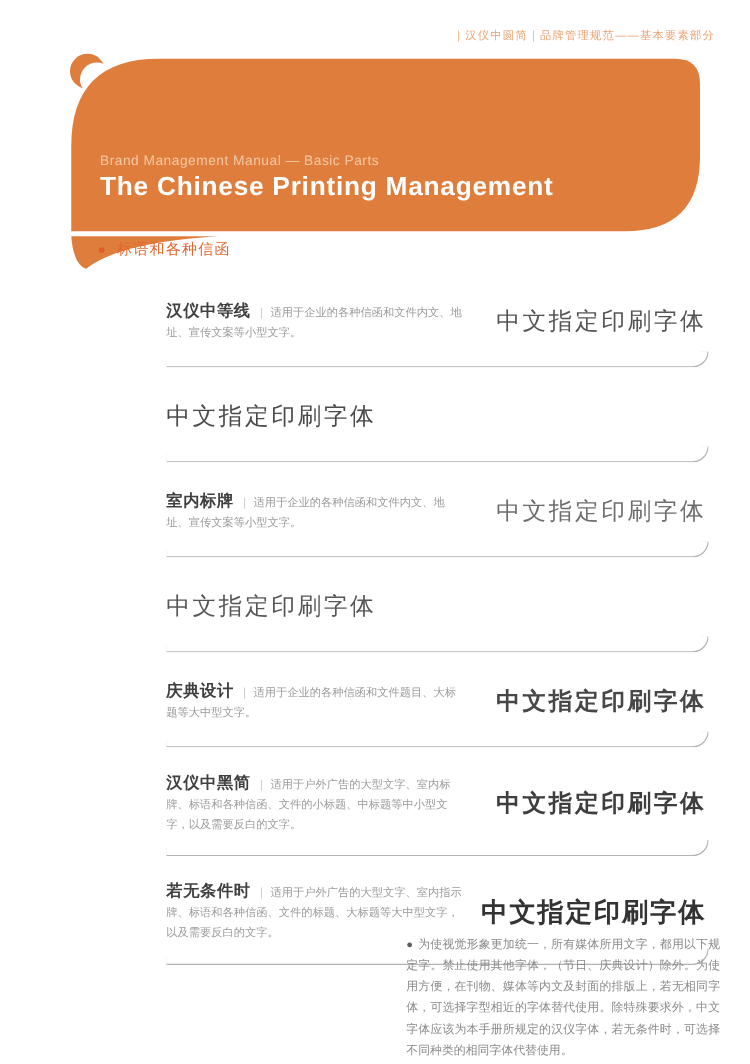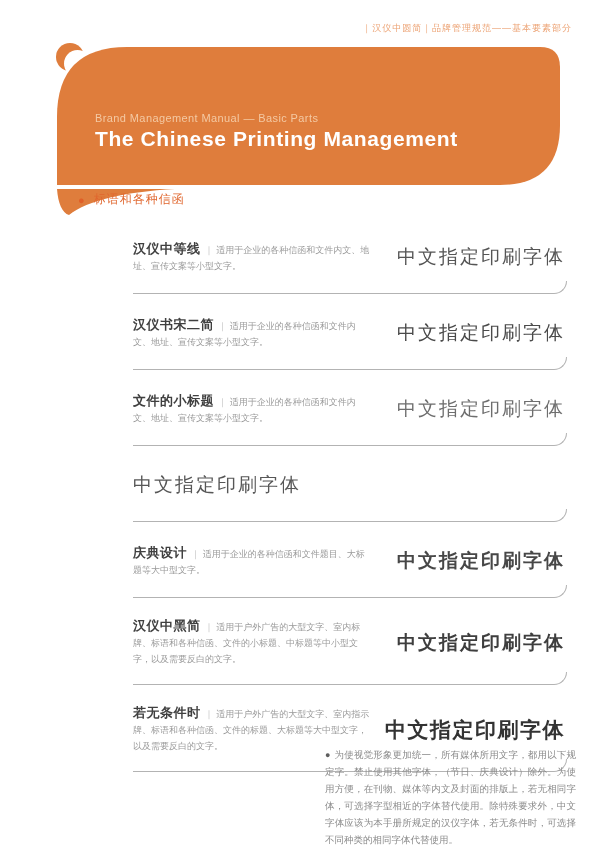--- a/index.html
+++ b/index.html
@@ -17,23 +17,22 @@
     top: 22px; right: 28px;
     font-size: 9px;
     letter-spacing: 1px;
     color: #ECA273;
     white-space: nowrap;
   }
 
   
   .banner-svg { position: absolute; left: 53px; top: 40px; width: 515px; height: 182px; }
   .banner-text {
-    position: absolute; left: 80px; top: 112px; width: 420px;
+    position: absolute; left: 80px; top: 123px; width: 420px;
     color: #fff;
-    margin-left: 15px;
   }
   .banner-subtitle {
     display: block;
     font-size: 11px;
     color: #F4C9A3;
     letter-spacing: 0.4px;
     margin-bottom: 3px;
   }
   .banner-title {
     display: block;
@@ -130,32 +129,29 @@
       <div class="font-info">
         <span class="font-name">汉仪中等线</span><span class="font-sep">｜</span><span class="font-desc">适用于企业的各种信函和文件内文、地址、宣传文案等小型文字。</span>
       </div>
       <div class="font-sample style-zhongdengxian">中文指定印刷字体</div>
     </div>
     <div class="row-divider"></div>
   </div>
 
   <div class="font-row">
     <div class="row-body">
-      <div class="font-info">
-        <span class="font-name">汉仪书宋二简</span><span class="font-sep">｜</span><span class="font-desc">适用于企业的各种信函和文件内文、地址、宣传文案等小型文字。</span>
-      </div>
       <div class="font-sample style-shusong">中文指定印刷字体</div>
     </div>
     <div class="row-divider"></div>
   </div>
 
   <div class="font-row">
     <div class="row-body">
       <div class="font-info">
-        <span class="font-name">文件的小标题</span><span class="font-sep">｜</span><span class="font-desc">适用于企业的各种信函和文件内文、地址、宣传文案等小型文字。</span>
+        <span class="font-name">室内标牌</span><span class="font-sep">｜</span><span class="font-desc">适用于企业的各种信函和文件内文、地址、宣传文案等小型文字。</span>
       </div>
       <div class="font-sample style-xiyuan">中文指定印刷字体</div>
     </div>
     <div class="row-divider"></div>
   </div>
 
   <div class="font-row">
     <div class="row-body">
       <div class="font-sample style-xizhongyuan">中文指定印刷字体</div>
     </div>

